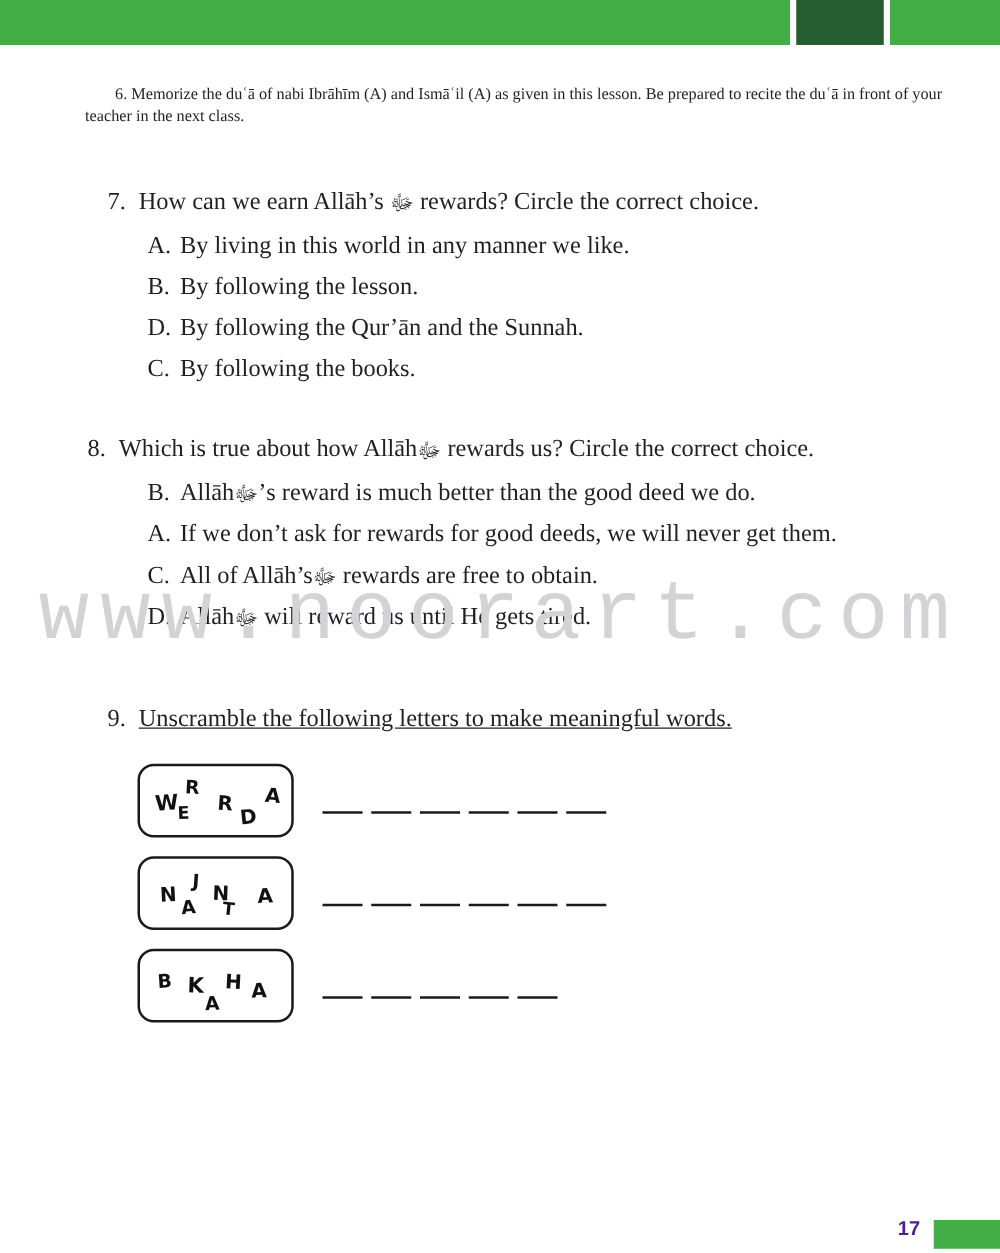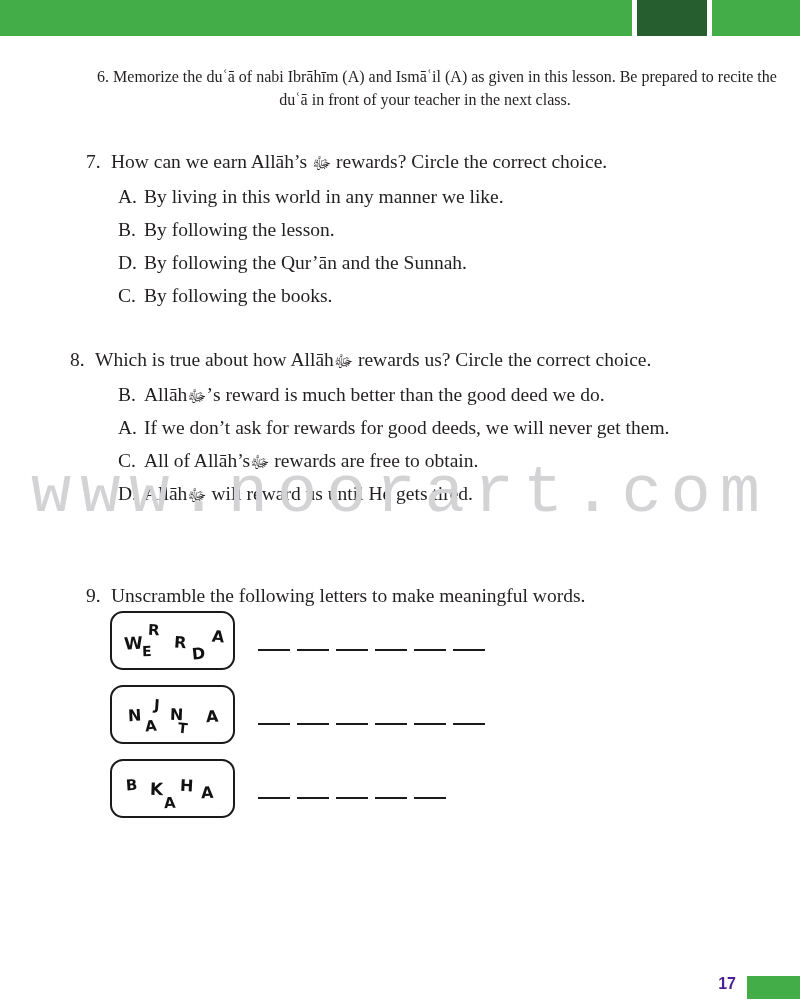--- a/index.html
+++ b/index.html
@@ -40,35 +40,35 @@
     width: 800px;
     height: 966px;
   }
 
   
   .para-6 {
     position: absolute;
     left: 68px;
     top: 30px;
     width: 714px;
-    font-size: 16px;
+    font-size: 13px;
     line-height: 1.42;
     text-indent: 24px;
-    text-align: center;
+    text-align: left;
   }
 
   .question {
     position: absolute;
     width: 690px;
     font-size: 19.5px;
     line-height: 1.4;
   }
   .q7  { left: 86px; top: 112px; }
   .q8  { left: 70px; top: 310px; }
-  .q9  { left: 86px; top: 546px; }
+  .q9  { left: 86px; top: 526px; text-decoration: underline; }
 
   .q-num {
     display: inline-block;
     width: 25px;
   }
   .q-text { }
 
   .choices {
     position: absolute;
     width: 660px;

